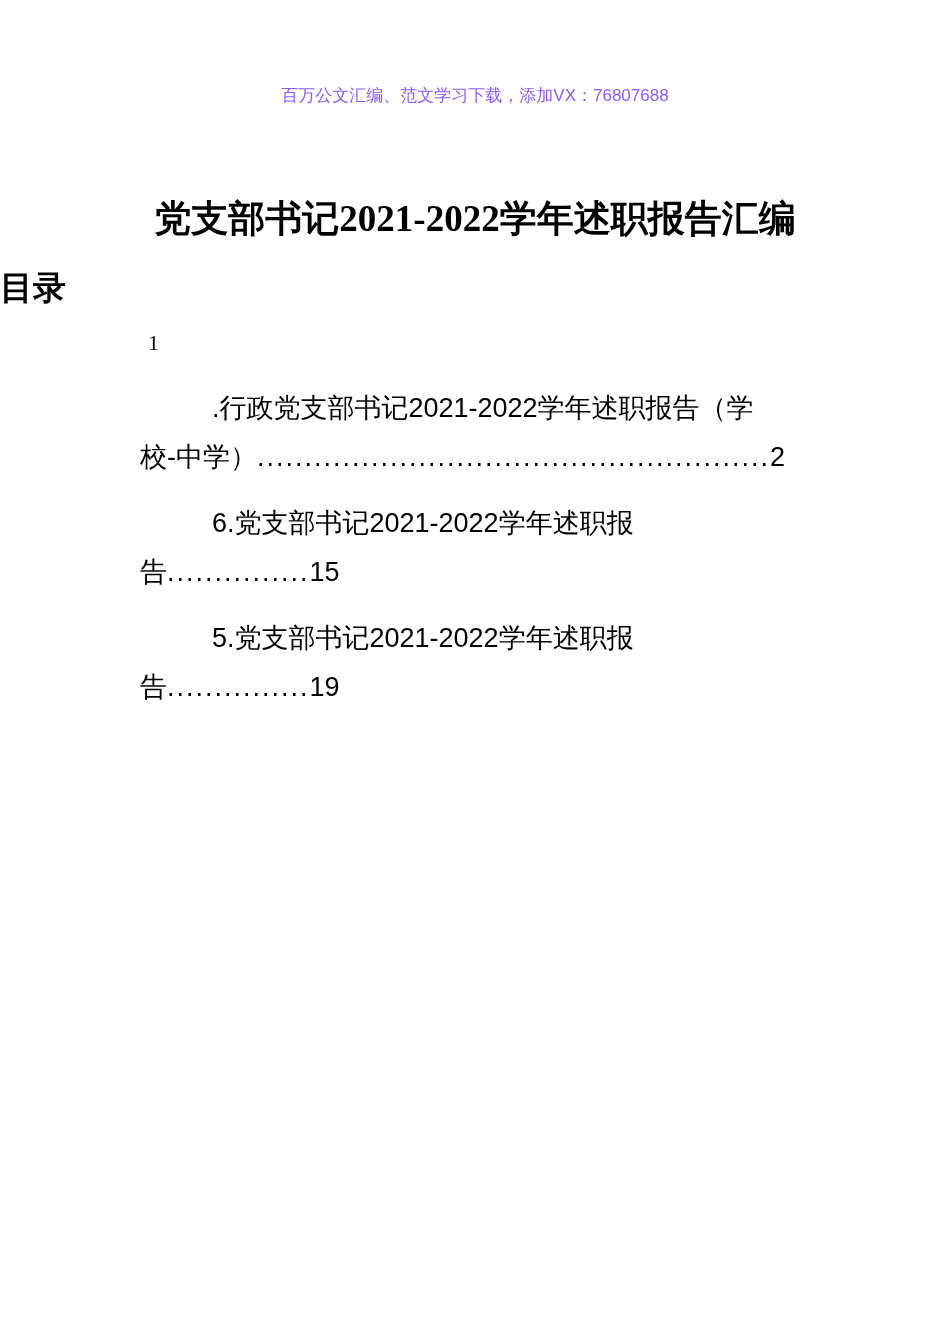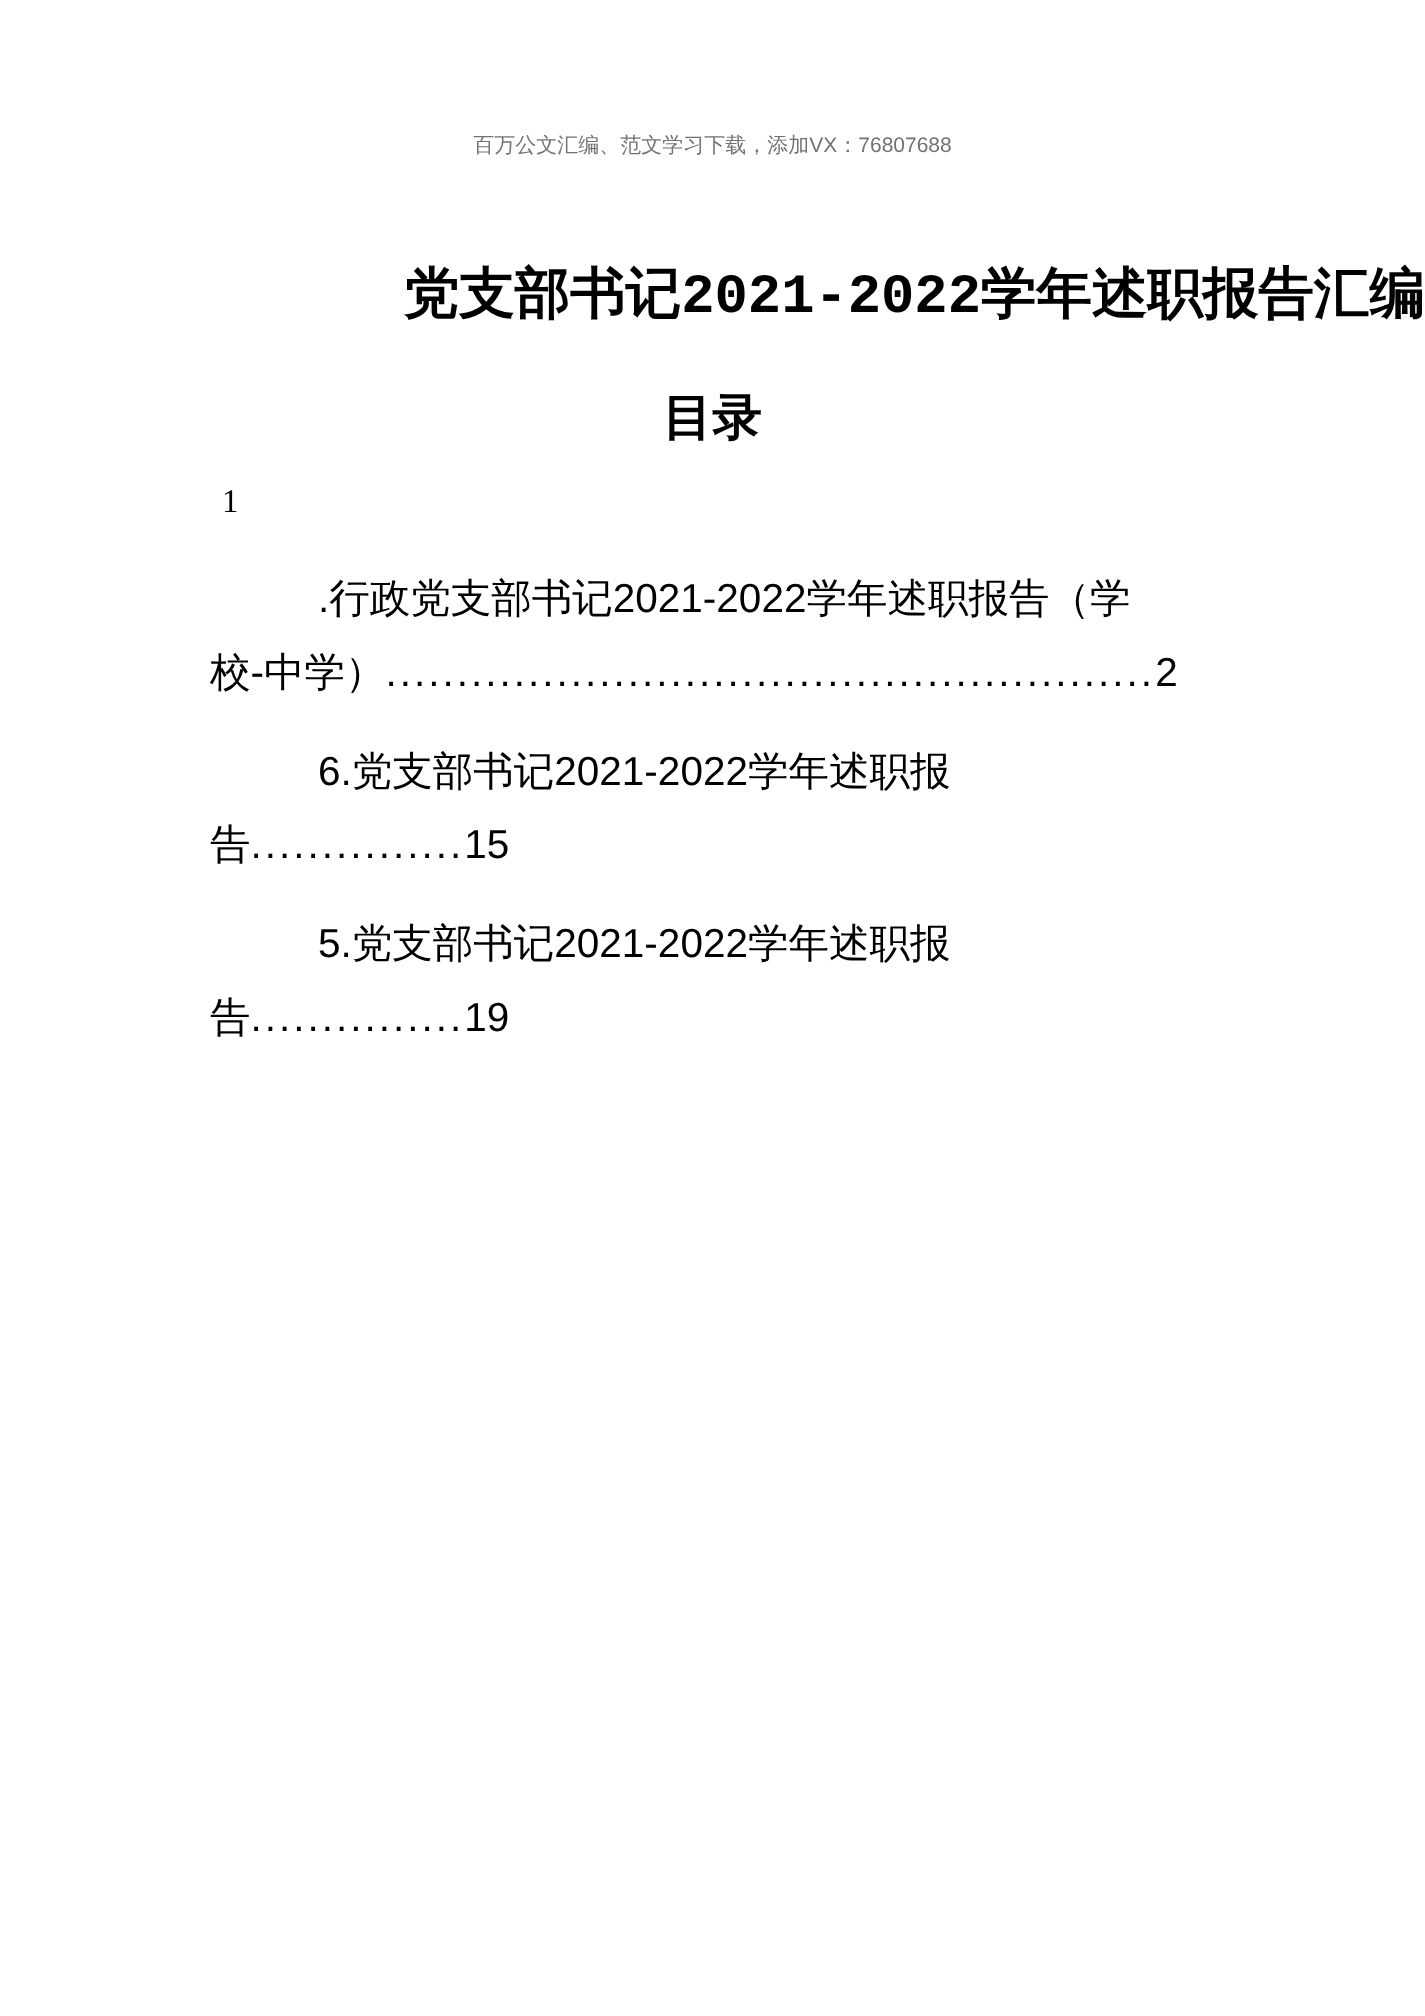--- a/index.html
+++ b/index.html
@@ -8,36 +8,36 @@
     width: 950px;
     height: 1344px;
     background: #ffffff;
     overflow: hidden;
     color: #000000;
     font-family: "Liberation Sans", sans-serif;
   }
   .banner {
     margin-top: 83px;
     text-align: center;
-    font-size: 14px;
+    font-size: 17px;
     line-height: 26px;
-    color: #737373;
+    color: #8b5cf6;
     font-family: "Liberation Sans", sans-serif;
   }
   .doc-title {
-    margin-top: 64px;
-    text-align: right;
-    font-family: Liberation Mono, monospace;
+    margin-top: 84px;
+    text-align: center;
+    font-family: Liberation Serif, serif;
     font-size: 37px;
     font-weight: bold;
     line-height: 52px;
   }
   .toc-heading {
-    margin-top: 34px;
-    text-align: center;
+    margin-top: 23px;
+    text-align: left;
     font-family: "Liberation Serif", serif;
     font-size: 33px;
     font-weight: bold;
     line-height: 40px;
   }
   .toc {
     margin: 10px 145px 0 123px;
     font-size: 27px;
     line-height: 49px;
   }

